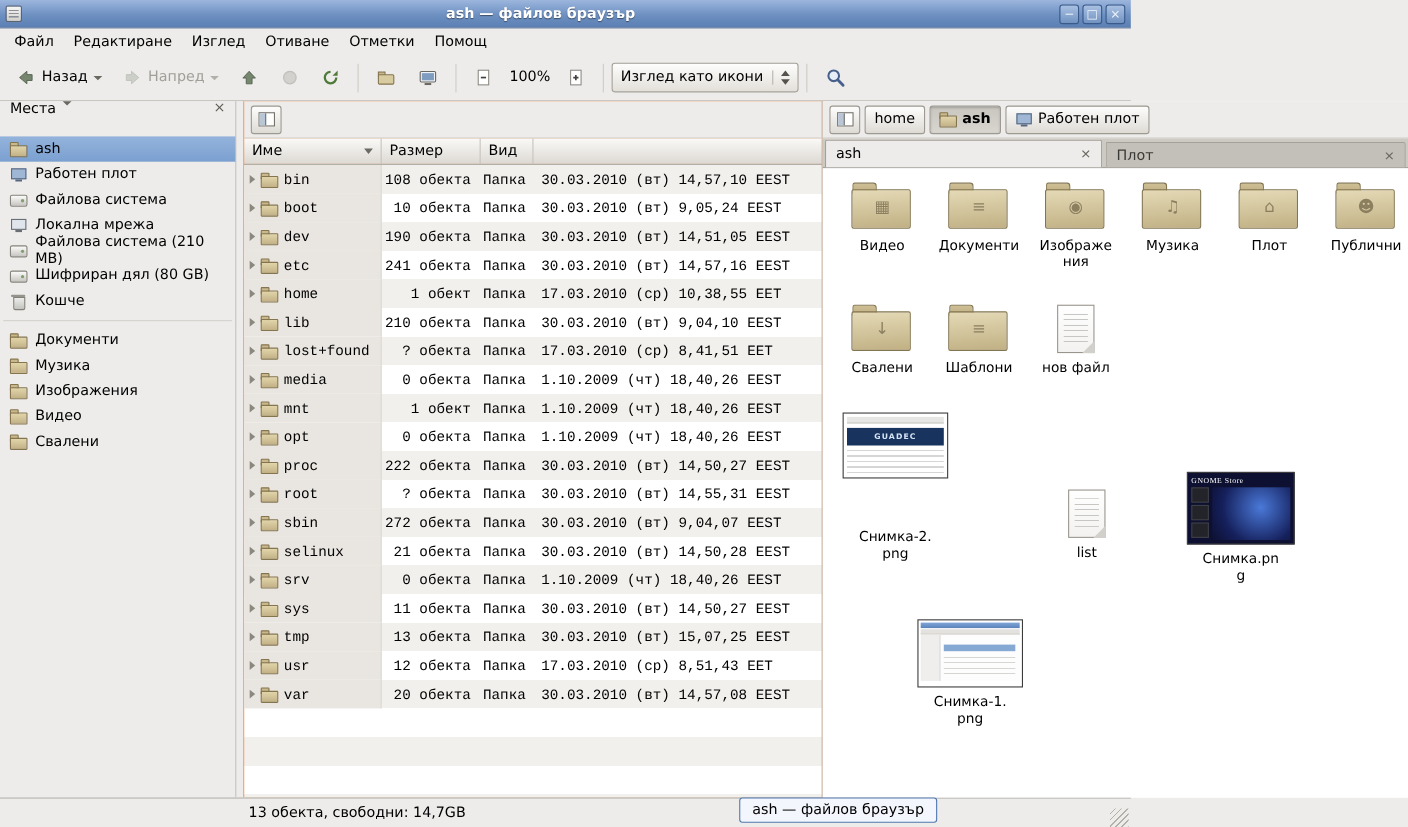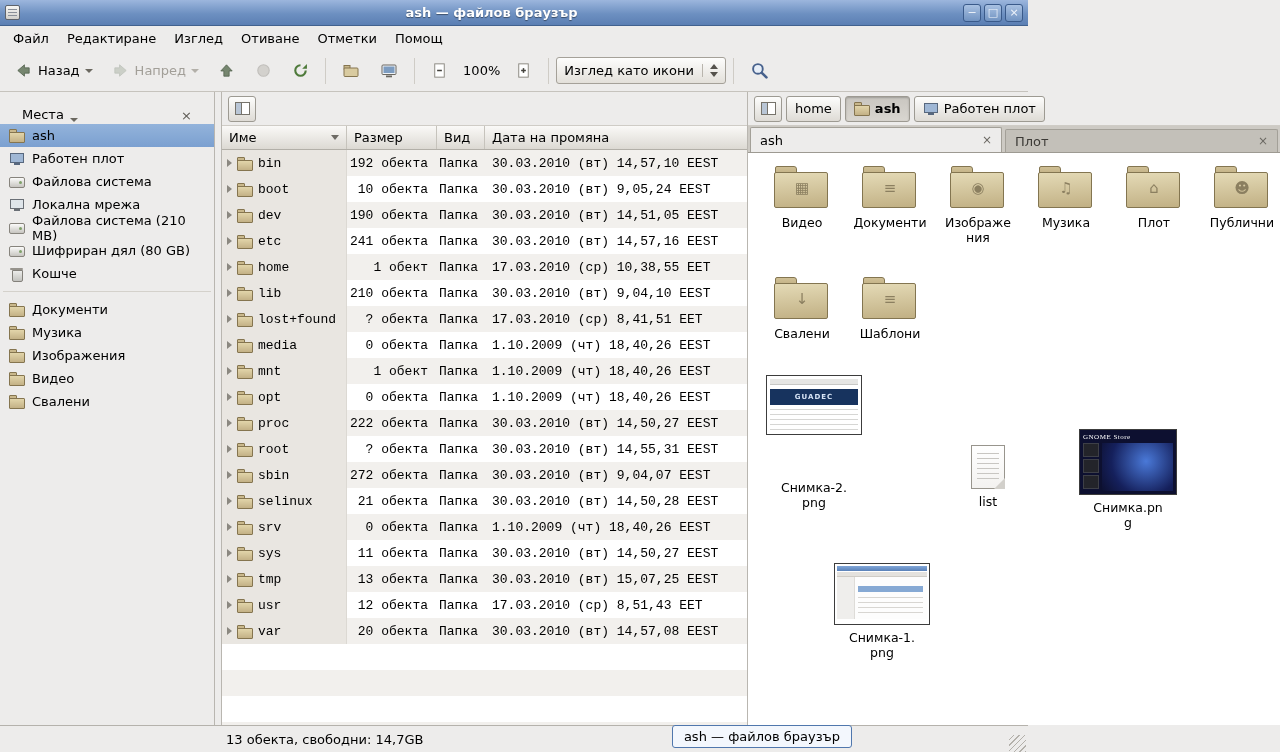--- a/index.html
+++ b/index.html
@@ -36,21 +36,21 @@
   .combo { display:flex; align-items:center; height:27px; min-width:158px; padding:0 7px; gap:8px;
     border:1px solid #a5a199; border-radius:3px; background:linear-gradient(#fdfdfc,#e3e0da); }
   .combo-label { flex:1; }
   .spin { display:flex; flex-direction:column; gap:3px; padding-left:7px; border-left:1px solid #b9b5ad; }
   .spin-up { width:0; height:0; border-left:4px solid transparent; border-right:4px solid transparent; border-bottom:5px solid #55524c; }
   .spin-down { width:0; height:0; border-left:4px solid transparent; border-right:4px solid transparent; border-top:5px solid #55524c; }
 
   
   .main { flex:1; display:flex; min-height:0; }
   .sidebar { width:215px; flex:none; display:flex; flex-direction:column; background:#edeceb; border-right:1px solid #b9b6b0; }
-  .side-header { height:30px; flex:none; display:flex; align-items:flex-end; gap:6px; padding:0 22px; }
+  .side-header { height:30px; flex:none; display:flex; align-items:flex-start; gap:6px; padding:0 9px; }
   .side-close { margin-left:auto; color:#5f5c56; font-size:13px; line-height:1; }
   .side-list { flex:1; padding-top:2px; }
   .side-item { display:flex; align-items:center; gap:7px; height:23px; padding:0 9px; }
   .side-item.selected { background:linear-gradient(#93b3db,#7ba0d0); }
   .side-sep { height:1px; background:#d4d1cb; margin:6px 3px; }
 
   
   .si { width:16px; height:15px; position:relative; flex:none; }
   .si.folder-icon::after { content:""; position:absolute; left:0; top:4px; width:14px; height:9px;
     background:linear-gradient(#e2d5aa,#c3b186); border:1px solid #85754f; border-radius:1px; }
@@ -336,32 +336,29 @@
           <div class="th name">
             <span>Име</span>
             <span class="sort-arrow"></span>
           </div>
           <div class="th size">
             <span>Размер</span>
           </div>
           <div class="th type">
             <span>Вид</span>
           </div>
-          <div class="th date">
-            <span>Дата на промяна</span>
-          </div>
         </div>
       <div class="tree-body">
           <div class="tr">
             <div class="td-name">
               <span class="expander"></span>
               <span class="si folder-icon"></span>
               <span>bin</span>
             </div>
-            <div class="td-size">192 обекта</div>
+            <div class="td-size">108 обекта</div>
             <div class="td-type">Папка</div>
             <div class="td-date">30.03.2010 (вт) 14,57,10 EEST</div>
           </div>
           <div class="tr">
             <div class="td-name">
               <span class="expander"></span>
               <span class="si folder-icon"></span>
               <span>boot</span>
             </div>
             <div class="td-size">10 обекта</div>
@@ -631,20 +628,24 @@
               <div class="icon-label">Свалени</div>
             </div>
             <div class="icon-cell">
               <div class="folder-lg">
                 <div class="flap"></div>
                 <div class="fbody"></div>
                 <div class="glyph">≡</div>
               </div>
               <div class="icon-label">Шаблони</div>
             </div>
+            <div class="icon-cell">
+              <div class="paper"></div>
+              <div class="icon-label">нов файл</div>
+            </div>
           </div>
 
         <div class="abs-item pos-snimka2">
           <div class="thumb thumb-snimka2">
             <div class="t2-top"></div>
             <div class="t2-band">GUADEC</div>
             <div class="t2-lines"></div>
           </div>
           <div class="icon-label">Снимка-2.png</div>
         </div>

